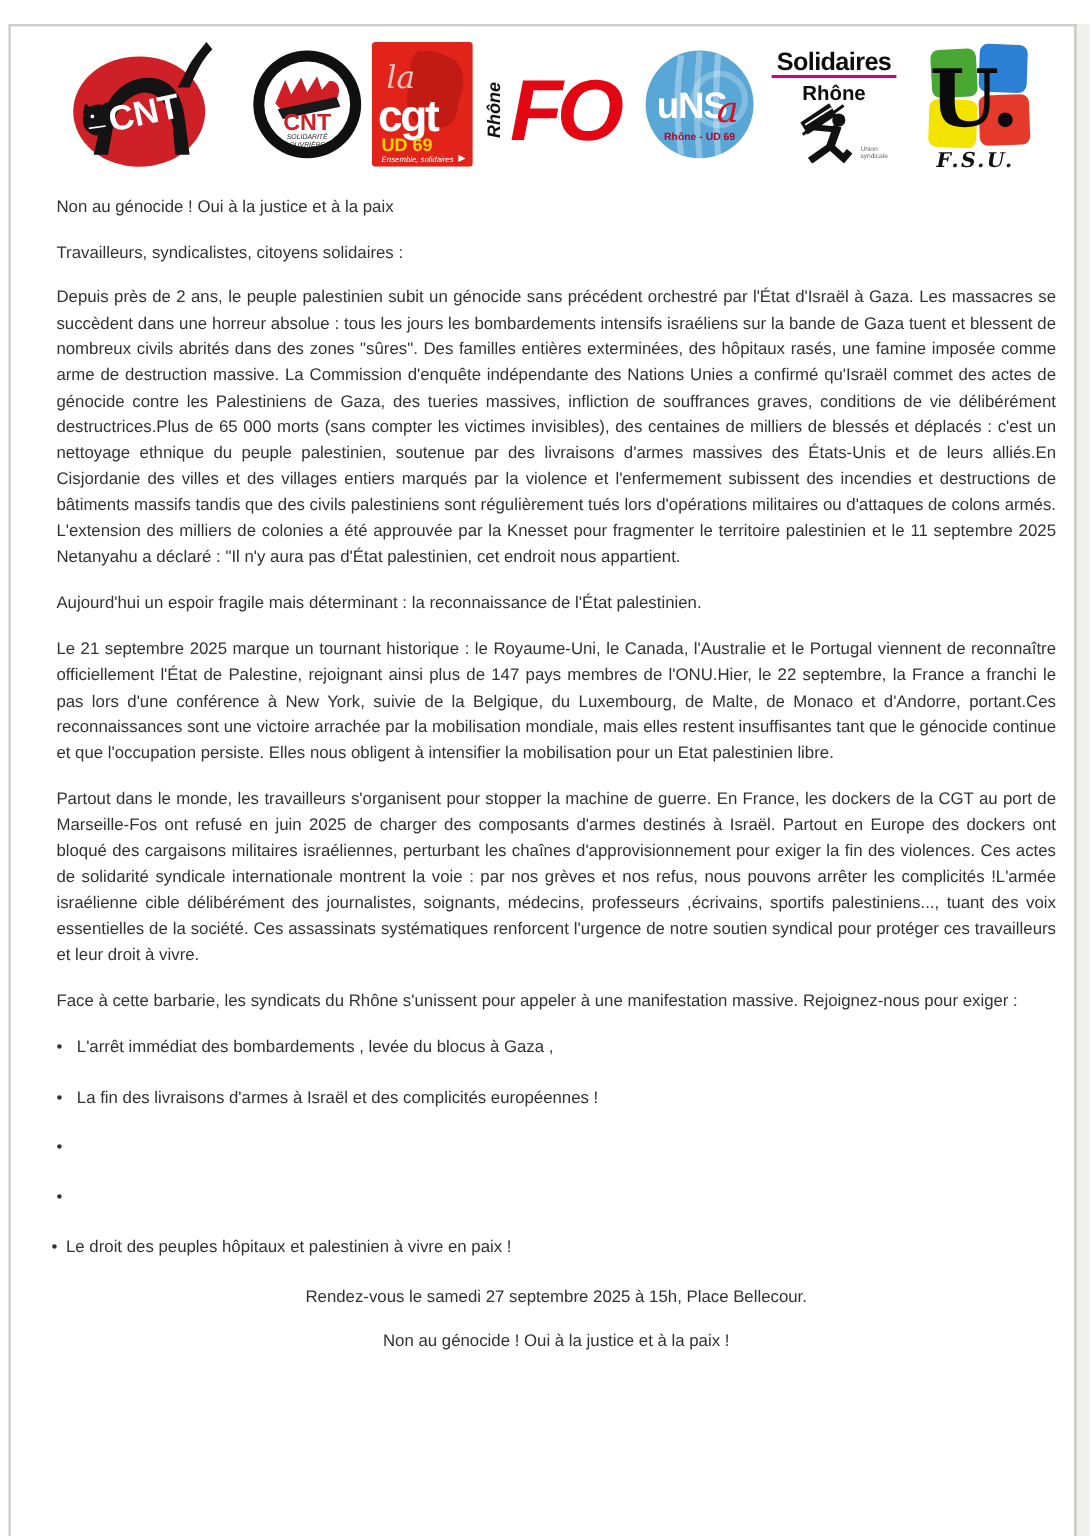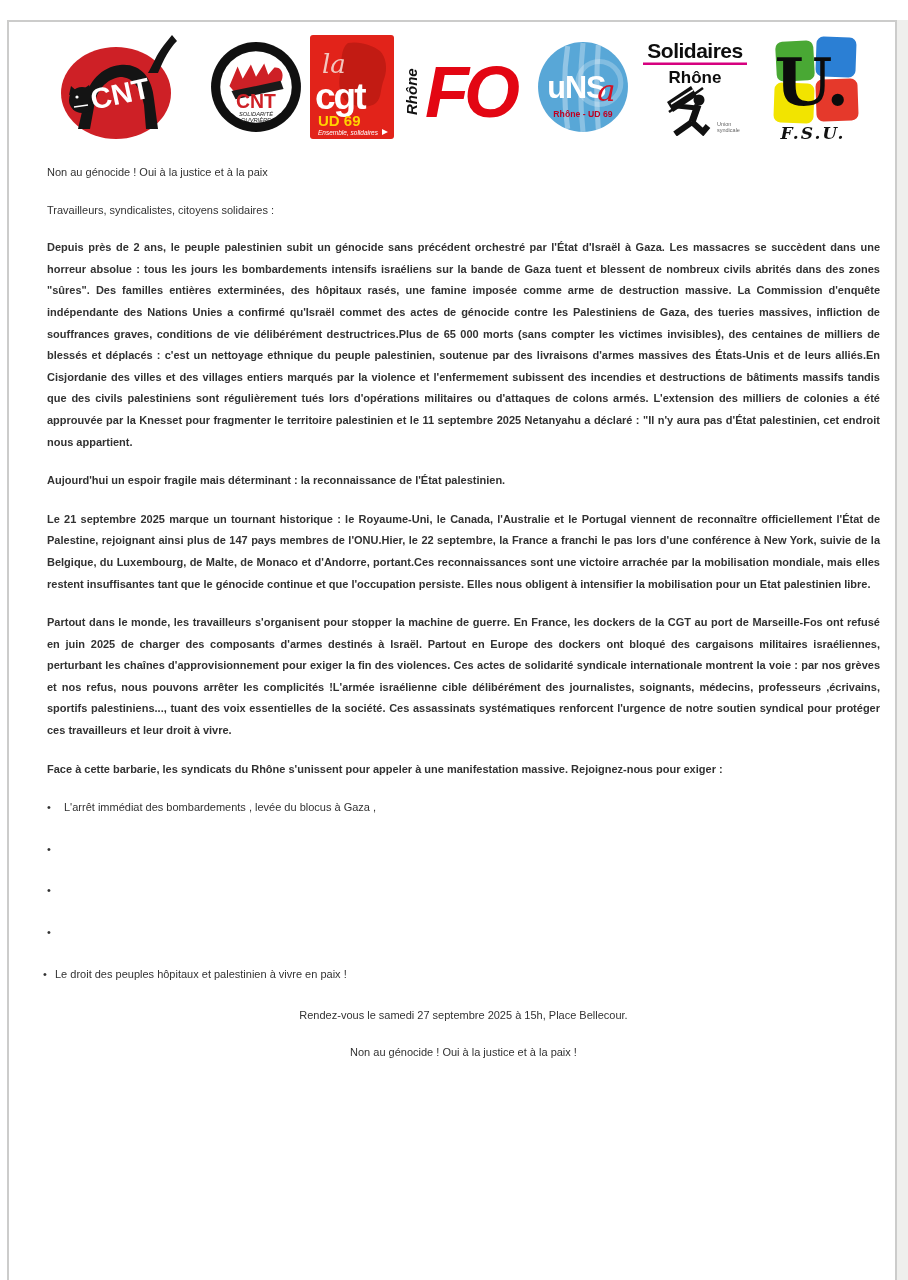--- a/index.html
+++ b/index.html
@@ -21,25 +21,25 @@
   .content-wrap{position:relative;}
   .logos{
     display:flex;align-items:center;justify-content:space-between;
     margin:30px 42px 0 44px;height:114px;
   }
   .logo{flex:0 0 auto;display:flex;align-items:center;justify-content:center;}
   svg text{font-family:"Liberation Sans",sans-serif;}
   svg text.serif{font-family:"DejaVu Serif",serif;}
   .textblock{
     margin:18px 28px 0 47px;
-    font-size:11px;line-height:21.6px;
+    font-size:14px;line-height:21.6px;
   }
   .line{margin:0 0 16px;}
   .line.gap-lg{}
-  p.para{margin:0 0 17px;text-align:justify;font-weight:bold;}
+  p.para{margin:0 0 17px;text-align:justify;}
   .bullet{display:flex;margin:0 0 20px;}
   .bullet .marker{flex:0 0 17px;}
   .bullet.flush{margin-left:-4px;}
   .bullet.flush .marker{flex:0 0 12px;}
   .closing-line{margin:0 0 15px;text-align:center;}
 </style>
 </head>
 <body>
 
 <div class="right-strip"></div>
@@ -150,20 +150,21 @@
     <p class="para">Le 21 septembre 2025 marque un tournant historique : le Royaume-Uni, le Canada, l'Australie et le Portugal viennent de reconnaître officiellement l'État de Palestine, rejoignant ainsi plus de 147 pays membres de l'ONU.Hier, le 22 septembre, la France a franchi le pas lors d'une conférence à New York, suivie de la Belgique, du Luxembourg, de Malte, de Monaco et d'Andorre, portant.Ces reconnaissances sont une victoire arrachée par la mobilisation mondiale, mais elles restent insuffisantes tant que le génocide continue et que l'occupation persiste. Elles nous obligent à intensifier la mobilisation pour un Etat palestinien libre.</p>
     <p class="para">Partout dans le monde, les travailleurs s'organisent pour stopper la machine de guerre. En France, les dockers de la CGT au port de Marseille-Fos ont refusé en juin 2025 de charger des composants d'armes destinés à Israël. Partout en Europe des dockers ont bloqué des cargaisons militaires israéliennes, perturbant les chaînes d'approvisionnement pour exiger la fin des violences. Ces actes de solidarité syndicale internationale montrent la voie : par nos grèves et nos refus, nous pouvons arrêter les complicités !L'armée israélienne cible délibérément des journalistes, soignants, médecins, professeurs ,écrivains, sportifs palestiniens..., tuant des voix essentielles de la société. Ces assassinats systématiques renforcent l'urgence de notre soutien syndical pour protéger ces travailleurs et leur droit à vivre.</p>
     <p class="para">Face à cette barbarie, les syndicats du Rhône s'unissent pour appeler à une manifestation massive. Rejoignez-nous pour exiger :</p>
 
     <div class="bullet">
       <span class="marker">•</span>
       <span>L'arrêt immédiat des bombardements , levée du blocus à Gaza ,</span>
     </div>
     <div class="bullet">
       <span class="marker">•</span>
+      <span>La fin des livraisons d'armes à Israël et des complicités européennes !</span>
     </div>
     <div class="bullet">
       <span class="marker">•</span>
     </div>
     <div class="bullet">
       <span class="marker">•</span>
     </div>
     <div class="bullet flush">
       <span class="marker">•</span>
       <span>Le droit des peuples hôpitaux et palestinien à vivre en paix !</span>

